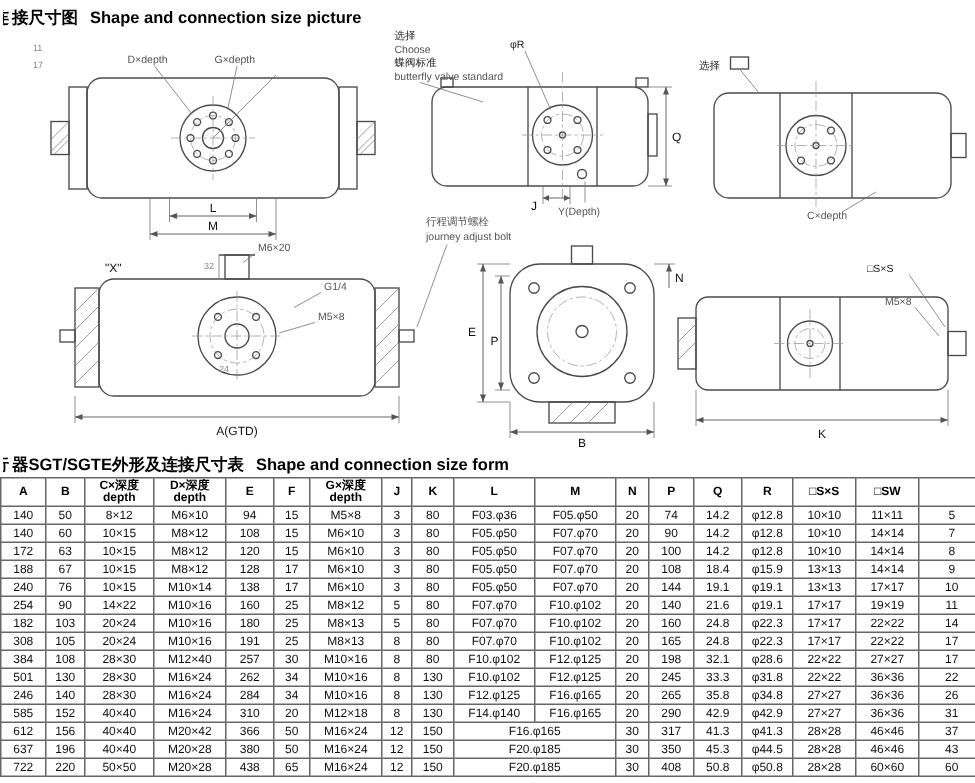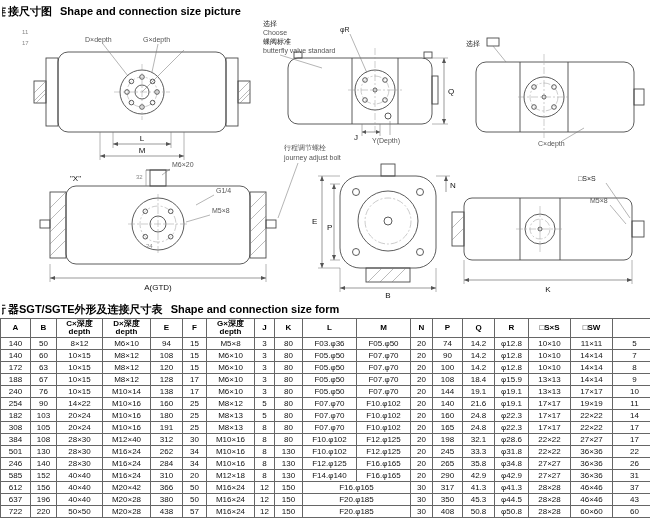--- a/index.html
+++ b/index.html
@@ -473,21 +473,21 @@
             <td>φ22.3</td>
             <td>17×17</td>
             <td>22×22</td>
             <td>17</td>
           </tr>
           <tr>
             <td>384</td>
             <td>108</td>
             <td>28×30</td>
             <td>M12×40</td>
-            <td>312</td>
+            <td>257</td>
             <td>30</td>
             <td>M10×16</td>
             <td>8</td>
             <td>80</td>
             <td>F10.φ102</td>
             <td>F12.φ125</td>
             <td>20</td>
             <td>198</td>
             <td>32.1</td>
             <td>φ28.6</td>
@@ -592,21 +592,21 @@
             <td>28×28</td>
             <td>46×46</td>
             <td>43</td>
           </tr>
           <tr>
             <td>722</td>
             <td>220</td>
             <td>50×50</td>
             <td>M20×28</td>
             <td>438</td>
-            <td>57</td>
+            <td>65</td>
             <td>M16×24</td>
             <td>12</td>
             <td>150</td>
             <td colspan="2">F20.φ185</td>
             <td>30</td>
             <td>408</td>
             <td>50.8</td>
             <td>φ50.8</td>
             <td>28×28</td>
             <td>60×60</td>

